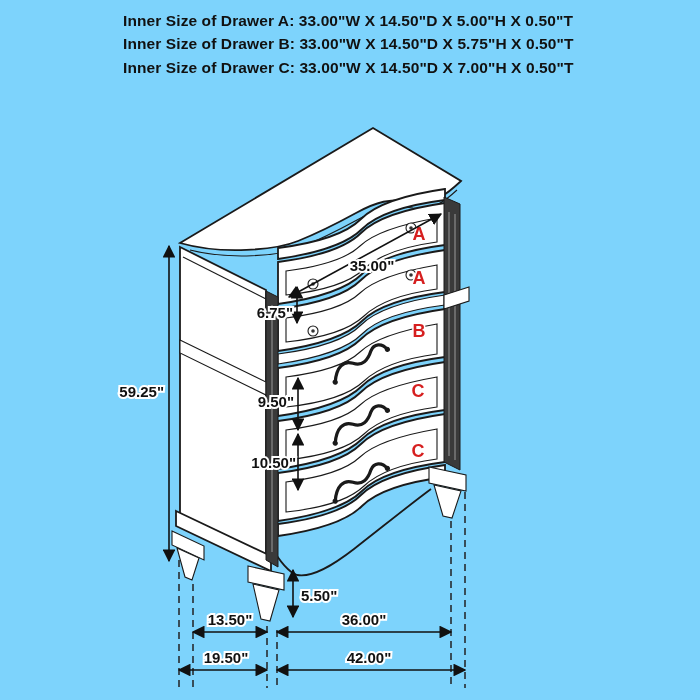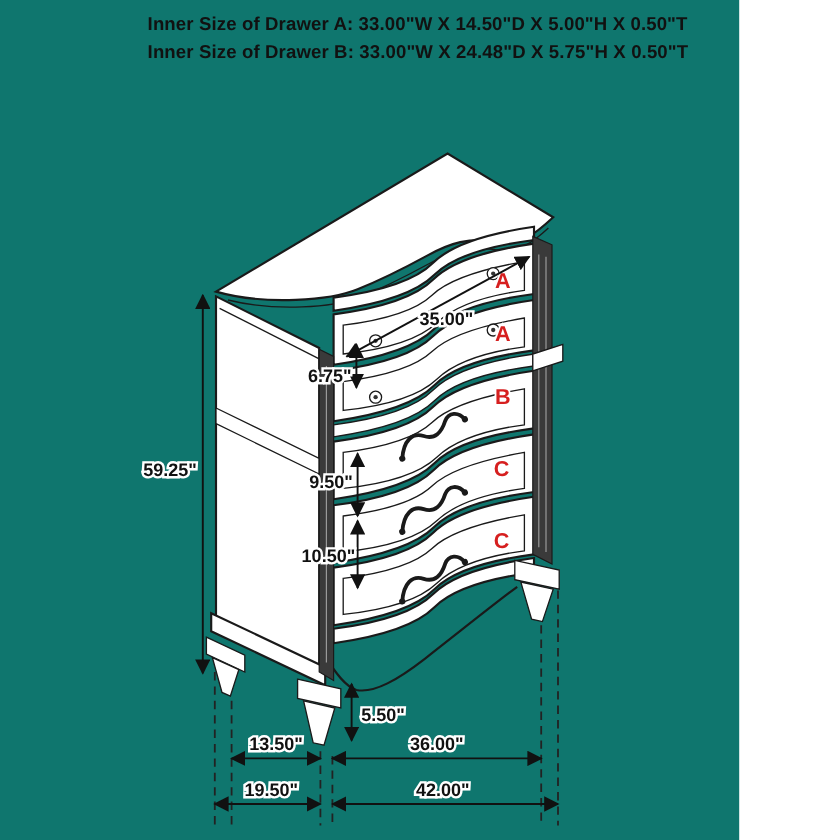--- a/index.html
+++ b/index.html
@@ -1,16 +1,16 @@
 <!DOCTYPE html>
 <html><head>
 <meta charset="utf-8">
 <style>
   html,body{margin:0;padding:0;background:#fff;}
-  #page{position:relative;width:616px;height:700px;background:#0f766e;overflow:hidden;
+  #page{position:relative;width:700px;height:700px;background:#7dd3fc;overflow:hidden;
         font-family:"Liberation Sans",sans-serif;}
   .header{position:absolute;left:123px;top:9px;font-weight:bold;font-size:15.5px;
           line-height:23.4px;color:#111;letter-spacing:0.1px;}
   svg{position:absolute;left:0;top:0;}
   .ln{stroke:#1a1a1a;fill:none;}
   .w2{stroke-width:1.8;}
   .w1{stroke-width:1.1;}
   .fill{fill:#ffffff;}
   .dark{fill:#3a3a3a;stroke:#1a1a1a;stroke-width:1;}
   .flute{stroke:#9a9a9a;stroke-width:1;}
@@ -22,21 +22,22 @@
       stroke:#fff;stroke-width:3px;paint-order:stroke;}
   .handle{stroke:#1a1a1a;stroke-width:3.2;fill:none;stroke-linecap:round;}
 </style>
 </head>
 <body>
 
 <div id="page">
 
   <div class="header">
     <div>Inner Size of Drawer A: 33.00"W X 14.50"D X 5.00"H X 0.50"T</div>
-    <div>Inner Size of Drawer B: 33.00"W X 24.48"D X 5.75"H X 0.50"T</div>
+    <div>Inner Size of Drawer B: 33.00"W X 14.50"D X 5.75"H X 0.50"T</div>
+    <div>Inner Size of Drawer C: 33.00"W X 14.50"D X 7.00"H X 0.50"T</div>
   </div>
 
   <svg width="700" height="700" viewBox="0 0 700 700">
     <defs>
       <marker id="ah" viewBox="0 0 10 10" refX="9" refY="5" markerWidth="8" markerHeight="8" orient="auto-start-reverse">
         <path d="M0,0 L10,5 L0,10 Z" fill="#111"></path>
       </marker>
     </defs>
 
     <g>

